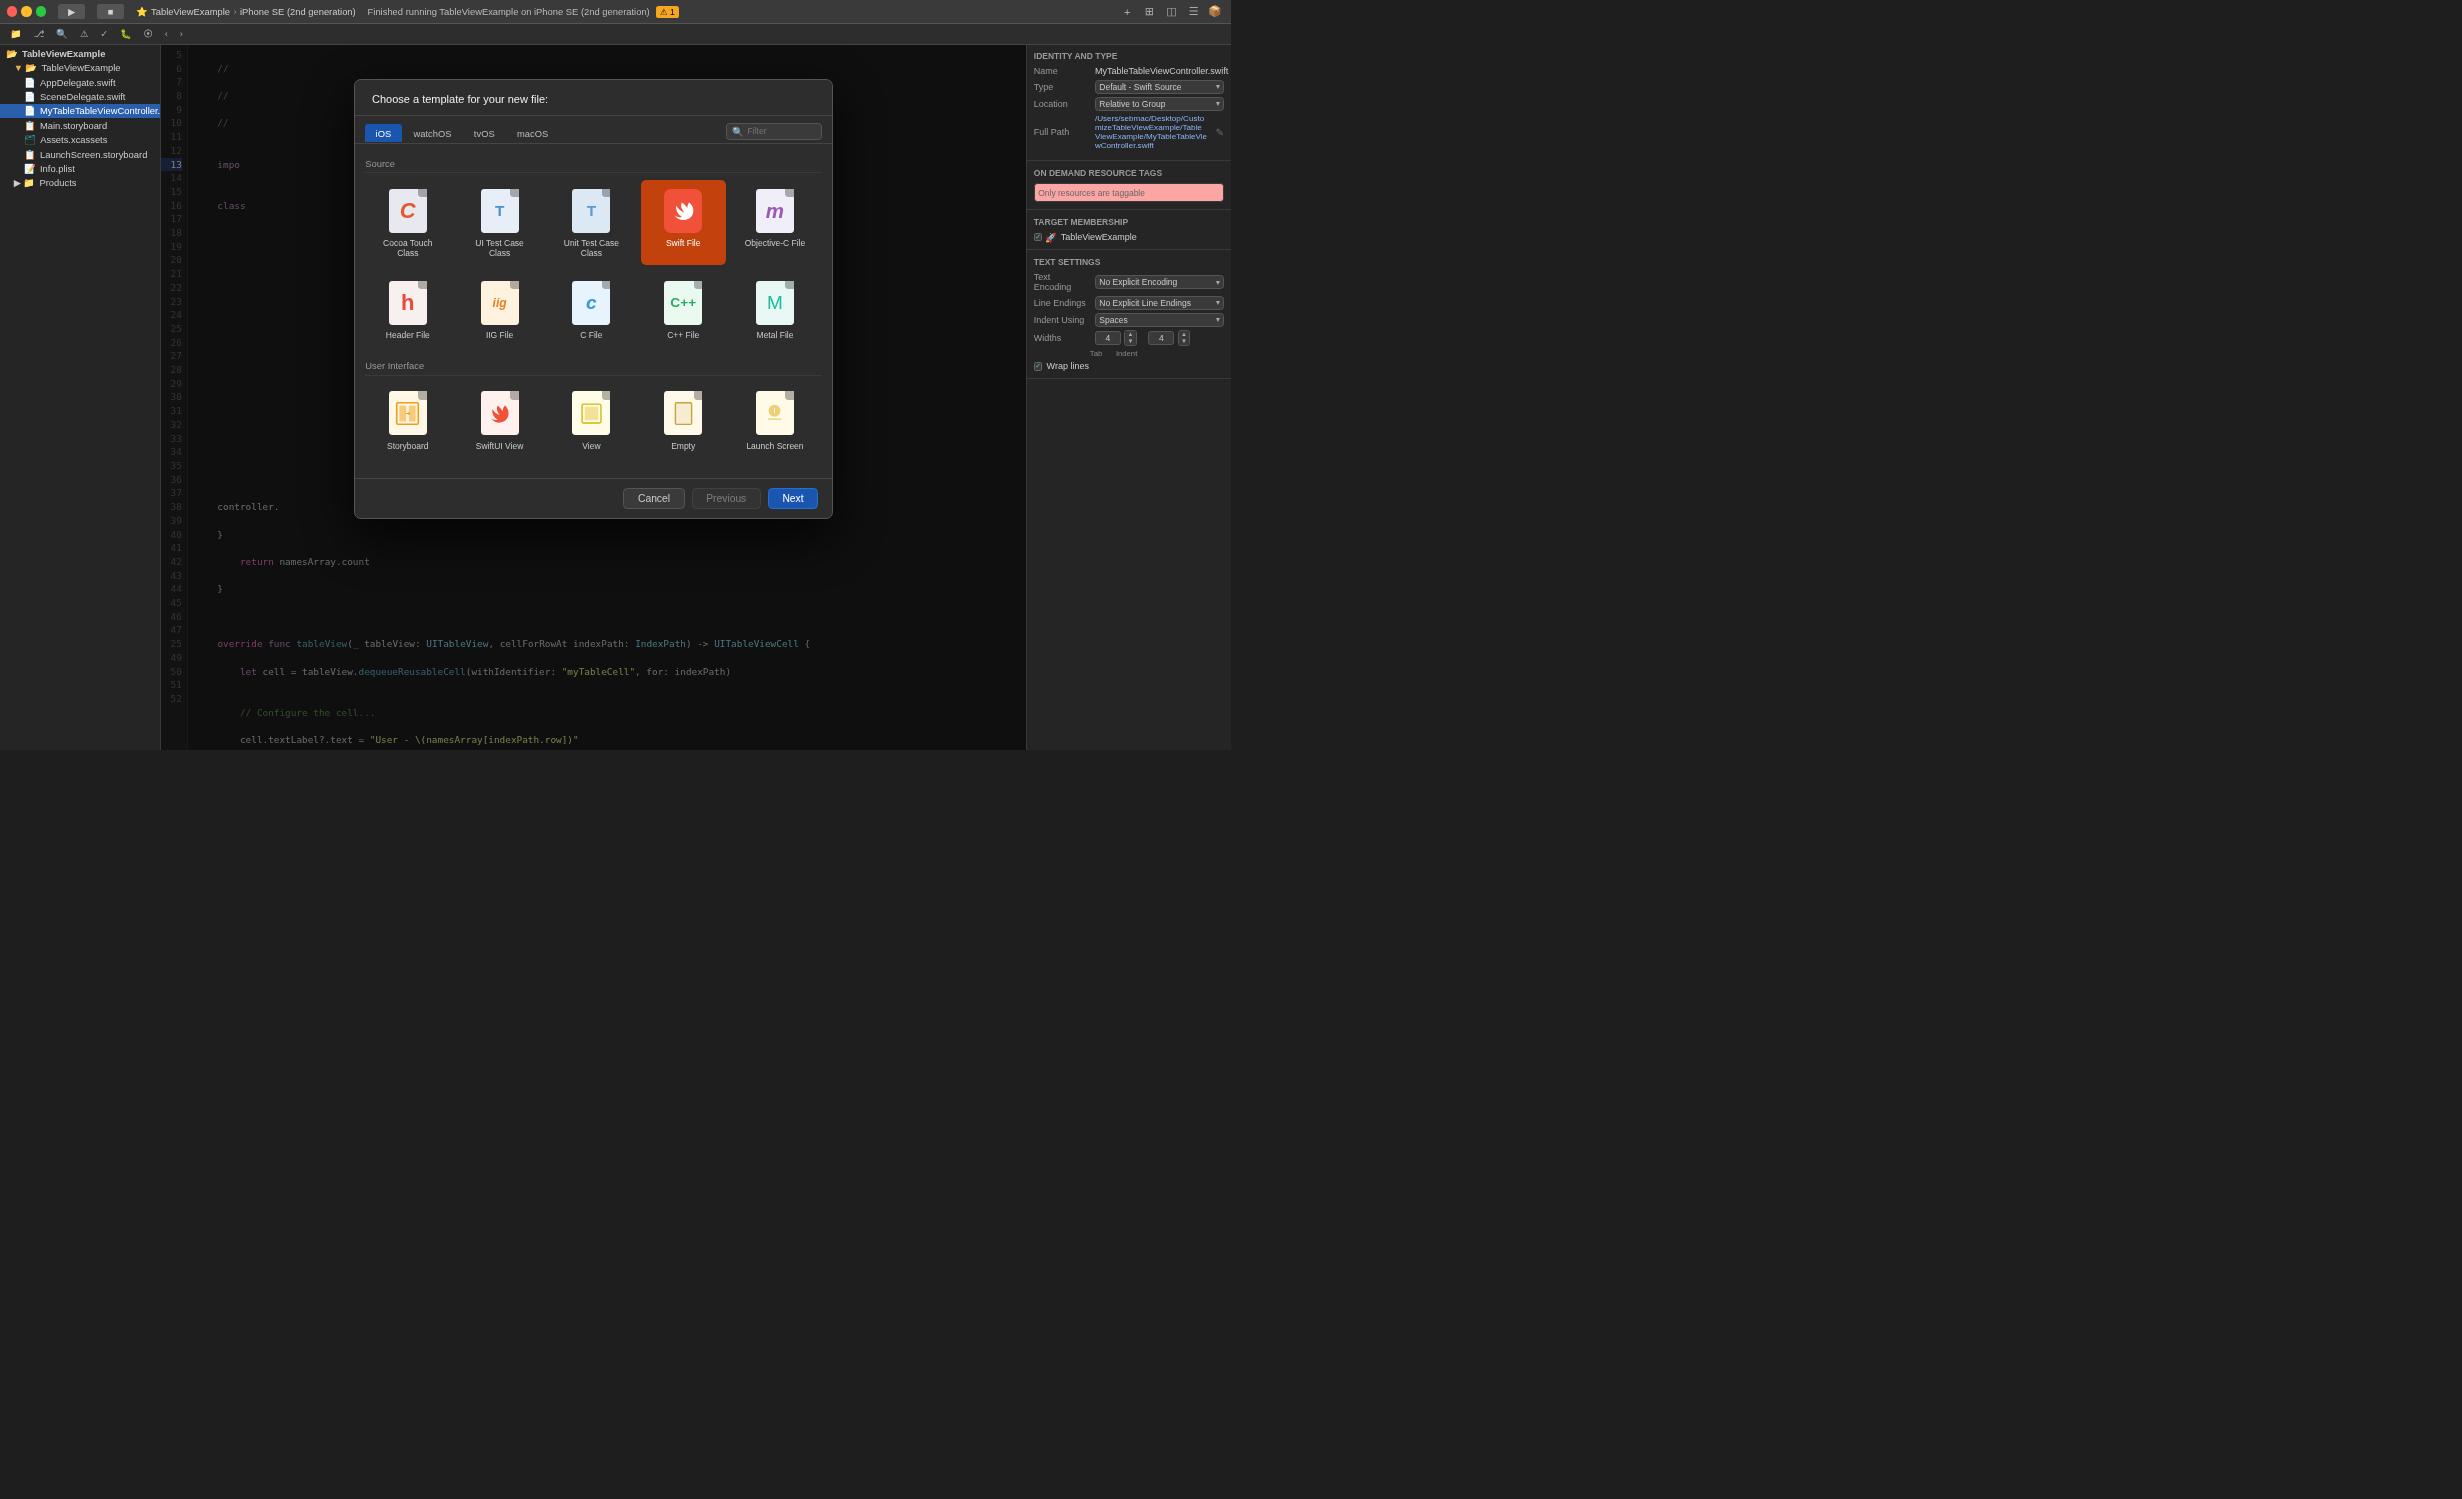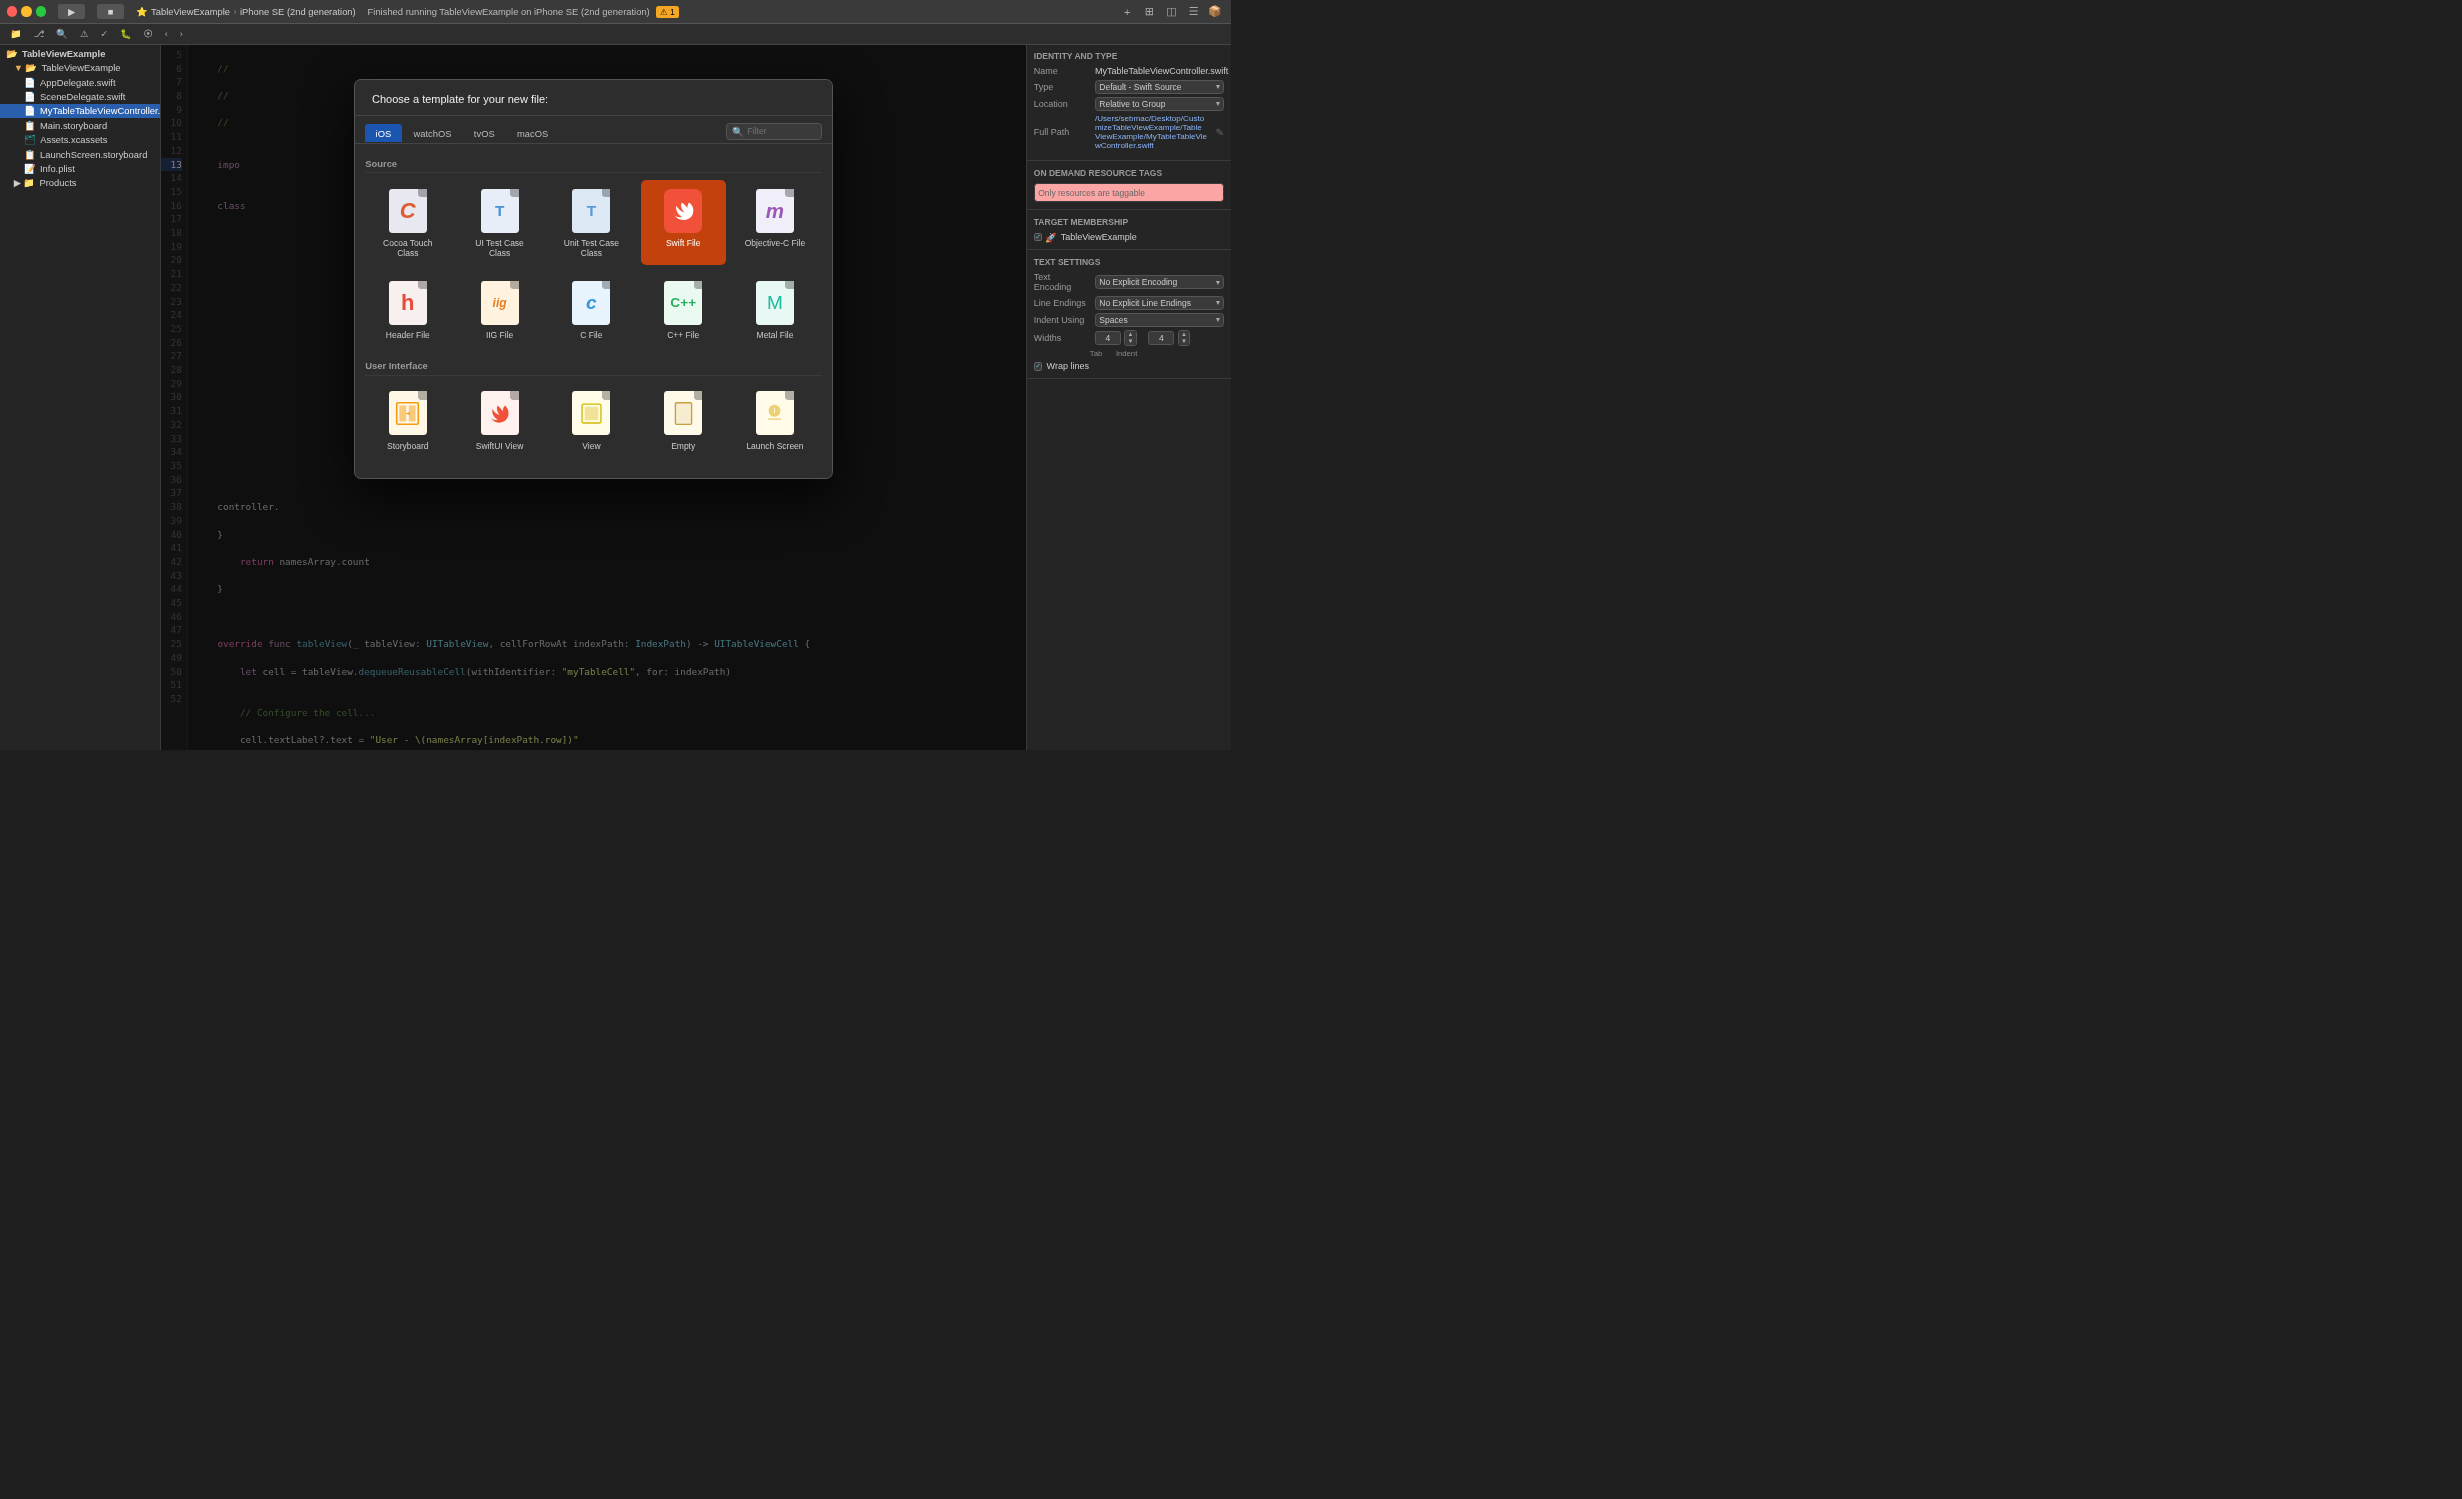--- a/index.html
+++ b/index.html
@@ -364,21 +364,21 @@
     .modal-body {
       flex: 1;
       overflow-y: auto;
       padding: 10.3px;
     }
     .template-section {
       margin-bottom: 10.3px;
     }
     .template-section-title {
       font-size: 9.4px;
-      font-weight: 700;
+      font-weight: 400;
       color: #999;
       margin-bottom: 6.8px;
       padding: 3.4px 0;
       border-bottom: 0.9px solid #3a3a3a;
     }
     .template-grid {
       display: flex;
       flex-wrap: wrap;
       gap: 6.8px;
     }
@@ -835,20 +835,25 @@
                     </svg>
                   </div>
                 </div>
                 <span class="template-name">Launch Screen</span>
               </div>
 
             </div>
           </div>
         </div>
 
+        <div class="modal-footer">
+          <button class="btn">Cancel</button>
+          <button class="btn btn-disabled">Previous</button>
+          <button class="btn btn-primary">Next</button>
+        </div>
       </div>
     </div>
   </div>
 
   <div class="right-sidebar">
     <div class="right-section">
       <div class="right-section-title">Identity and Type</div>
       <div class="right-row">
         <span class="right-label">Name</span>
         <span class="right-value">MyTableTableViewController.swift</span>

